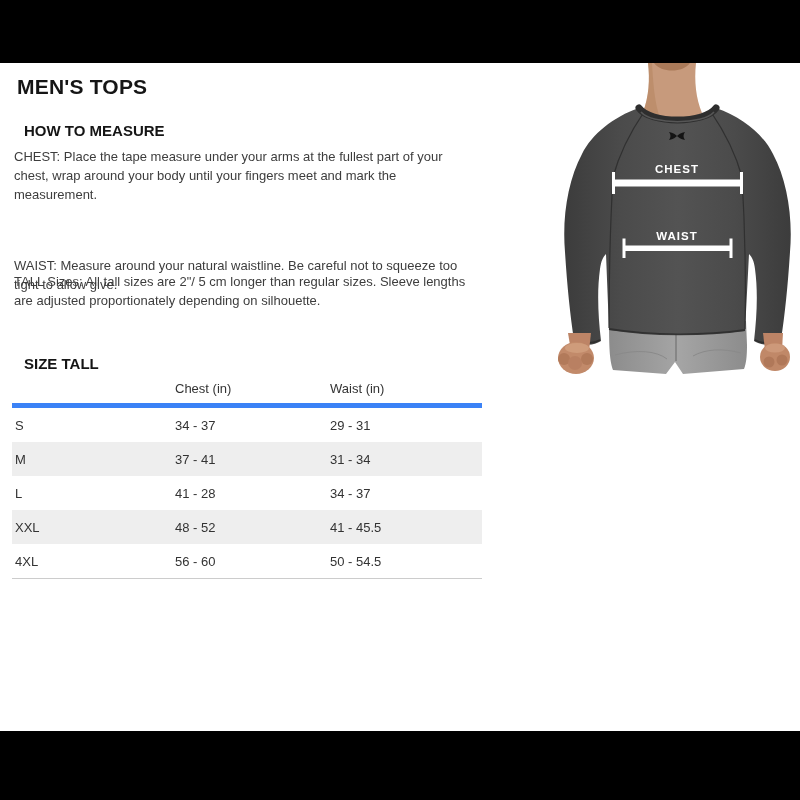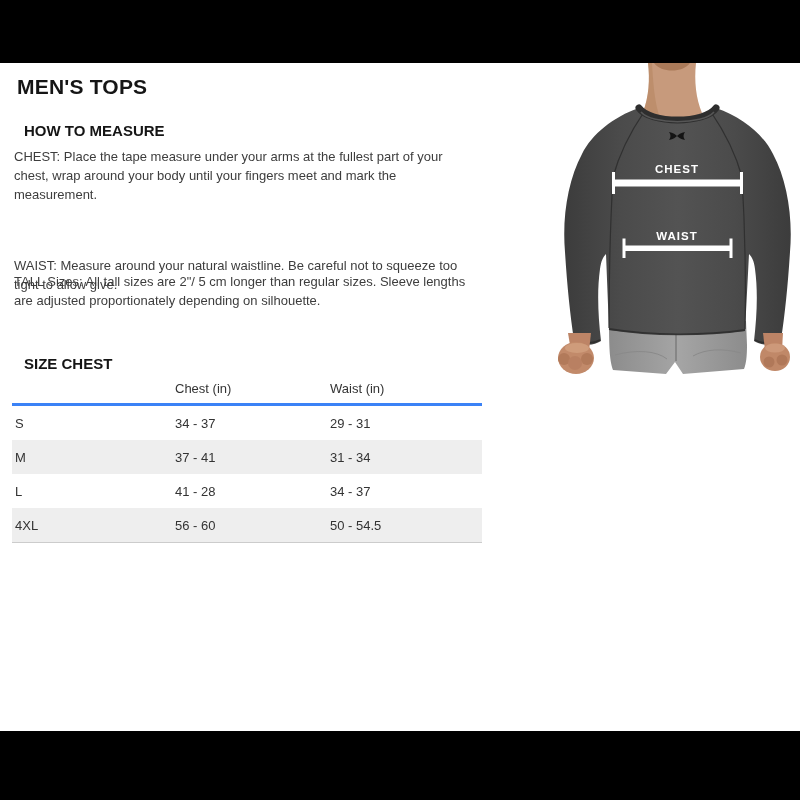--- a/index.html
+++ b/index.html
@@ -13,21 +13,21 @@
   .section-heading{position:absolute;left:13px;margin:11px;font-size:15px;font-weight:bold;color:#151515;}
   #howto-heading{top:48px;}
   #sizechart-heading{top:281px;}
   .para{position:absolute;left:14px;width:452px;margin:0;font-size:13px;line-height:19px;color:#3d3d3d;}
   #para-chest{top:84px;}
   #para-waist{top:154px;margin-top:39px;}
   #para-tall{top:209px;}
   table.size-table{position:absolute;top:311px;left:12px;width:470px;border-collapse:collapse;
     font-size:13px;color:#333;table-layout:fixed;}
   table.size-table th{font-weight:normal;text-align:left;height:29px;padding:0;
-    border-bottom:3px solid #3b82f6;color:#333;vertical-align:middle;}
+    border-bottom:5px solid #3b82f6;color:#333;vertical-align:middle;}
   table.size-table td{height:34px;padding:0;vertical-align:middle;}
   table.size-table td:first-child,table.size-table th:first-child{padding-left:3px;}
   table.size-table tbody tr:nth-child(even){background:#eee;}
   table.size-table tbody tr:last-child td{border-bottom:1px solid #ccc;}
   .model-figure{position:absolute;left:555px;top:0;width:245px;height:315px;}
   svg text.measure-label{font-family:"Liberation Sans",sans-serif;font-weight:bold;
     font-size:11.5px;letter-spacing:1px;fill:#fff;}
 </style>
 </head>
 <body>
@@ -37,21 +37,21 @@
 <div class="content">
 
   <h1 class="page-title">MEN'S TOPS</h1>
 
   <h2 class="section-heading" id="howto-heading">HOW TO MEASURE</h2>
 
   <p class="para" id="para-chest">CHEST: Place the tape measure under your arms at the fullest part of your chest, wrap around your body until your fingers meet and mark the measurement.</p>
   <p class="para" id="para-waist">WAIST: Measure around your natural waistline. Be careful not to squeeze too tight to allow give.</p>
   <p class="para" id="para-tall">TALL Sizes: All tall sizes are 2"/ 5 cm longer than regular sizes. Sleeve lengths are adjusted proportionately depending on silhouette.</p>
 
-  <h2 class="section-heading" id="sizechart-heading">SIZE CHEST</h2>
+  <h2 class="section-heading" id="sizechart-heading">SIZE TALL</h2>
 
   <table class="size-table">
     <colgroup>
         <col style="width:163px">
         <col style="width:155px">
         <col style="width:152px">
       </colgroup>
     <thead>
       <tr>
         <th></th>
@@ -67,20 +67,25 @@
         </tr>
         <tr>
           <td>M</td>
           <td>37 - 41</td>
           <td>31 - 34</td>
         </tr>
         <tr>
           <td>L</td>
           <td>41 - 28</td>
           <td>34 - 37</td>
+        </tr>
+        <tr>
+          <td>XXL</td>
+          <td>48 - 52</td>
+          <td>41 - 45.5</td>
         </tr>
         <tr>
           <td>4XL</td>
           <td>56 - 60</td>
           <td>50 - 54.5</td>
         </tr>
       </tbody>
   </table>
 
   <svg class="model-figure" viewBox="0 0 245 315" xmlns="http://www.w3.org/2000/svg">

